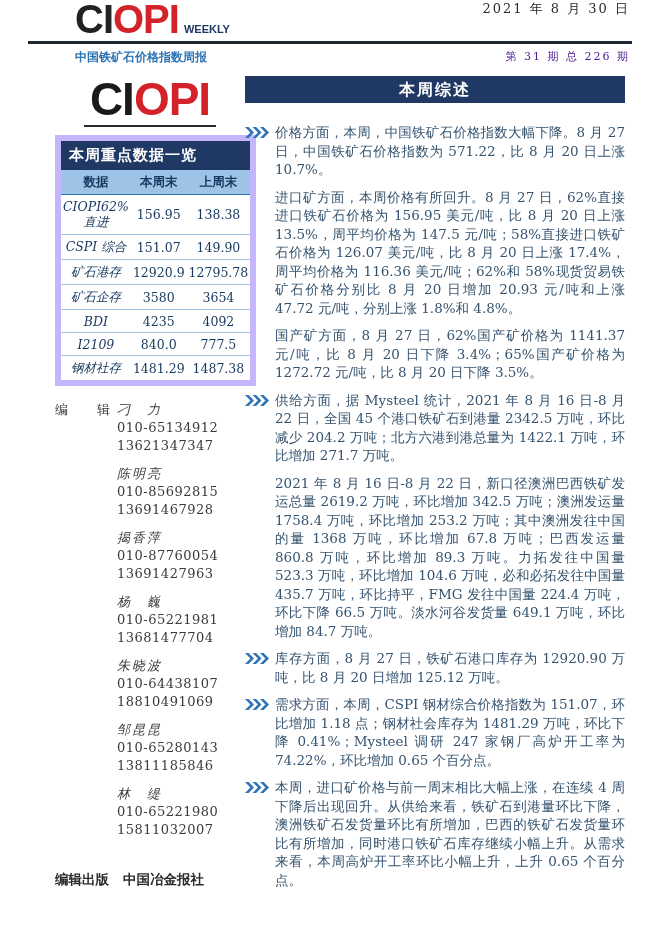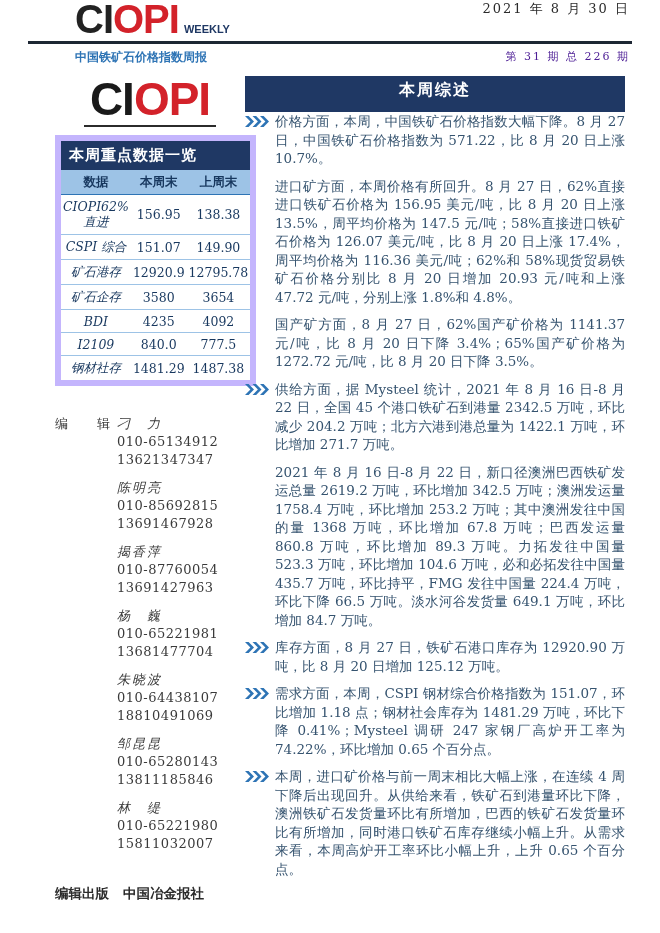--- a/index.html
+++ b/index.html
@@ -38,33 +38,33 @@
   .dtable .title-bar { background:#1f3864; color:#ffffff;
     font-family:"Liberation Sans", sans-serif; font-weight:bold; font-size:15px;
     text-align:left; padding:5px 8px; letter-spacing:1px; }
   .dtable th { background:#9dc3e6; color:#17375e; font-size:12.5px;
     font-weight:bold; padding:3px 2px; border-bottom:1px solid #2e74b5;
     font-family:"Liberation Sans", sans-serif; }
   .dtable td { color:#17375e; font-size:12.5px; text-align:center;
     padding:3.5px 2px; border-bottom:1px solid #9dc3e6; }
   .dtable tr:last-child td { border-bottom:none; }
   .dtable td.lbl { font-style:italic; }
-  .editors { margin-top:29px; font-size:13px; color:#3a3a3a; }
+  .editors { margin-top:15px; font-size:13px; color:#3a3a3a; }
   .ed-group { margin-bottom:10px; }
   .ed-name-row { position:relative; }
   .ed-label { position:absolute; left:0; top:0; letter-spacing:8px; color:#3a3a3a; }
   .ed-name { display:block; margin-left:62px; letter-spacing:2px; line-height:18px;font-style:italic; }
   .ed-phone { margin-left:62px; line-height:18px; letter-spacing:0.5px; }
   .publisher { margin-top:32px; font-family:Liberation Sans, sans-serif;
     font-weight:bold; font-size:13.5px; color:#2b2b2b; }
   .publisher .pub-name { margin-left:14px; }
   
   .section-bar { background:#1f3864; color:#ffffff; text-align:center;
     font-family:"Liberation Sans", sans-serif; font-weight:bold; font-size:16px;
-    height:36px; line-height:27px; letter-spacing:2px; margin-bottom:0; }
+    height:27px; line-height:27px; letter-spacing:2px; margin-bottom:20px; }
   .para { position:relative; padding-left:30px; margin-bottom:9px;
     font-size:13.5px; line-height:18.5px; color:#35536f; text-align:justify; }
   .para p { text-align:justify; }
   .arrow { position:absolute; left:0; top:4px; width:24px; height:11px; }
   .arrow svg { display:block; }
 </style>
 </head>
 <body>
 
 <div class="page">

